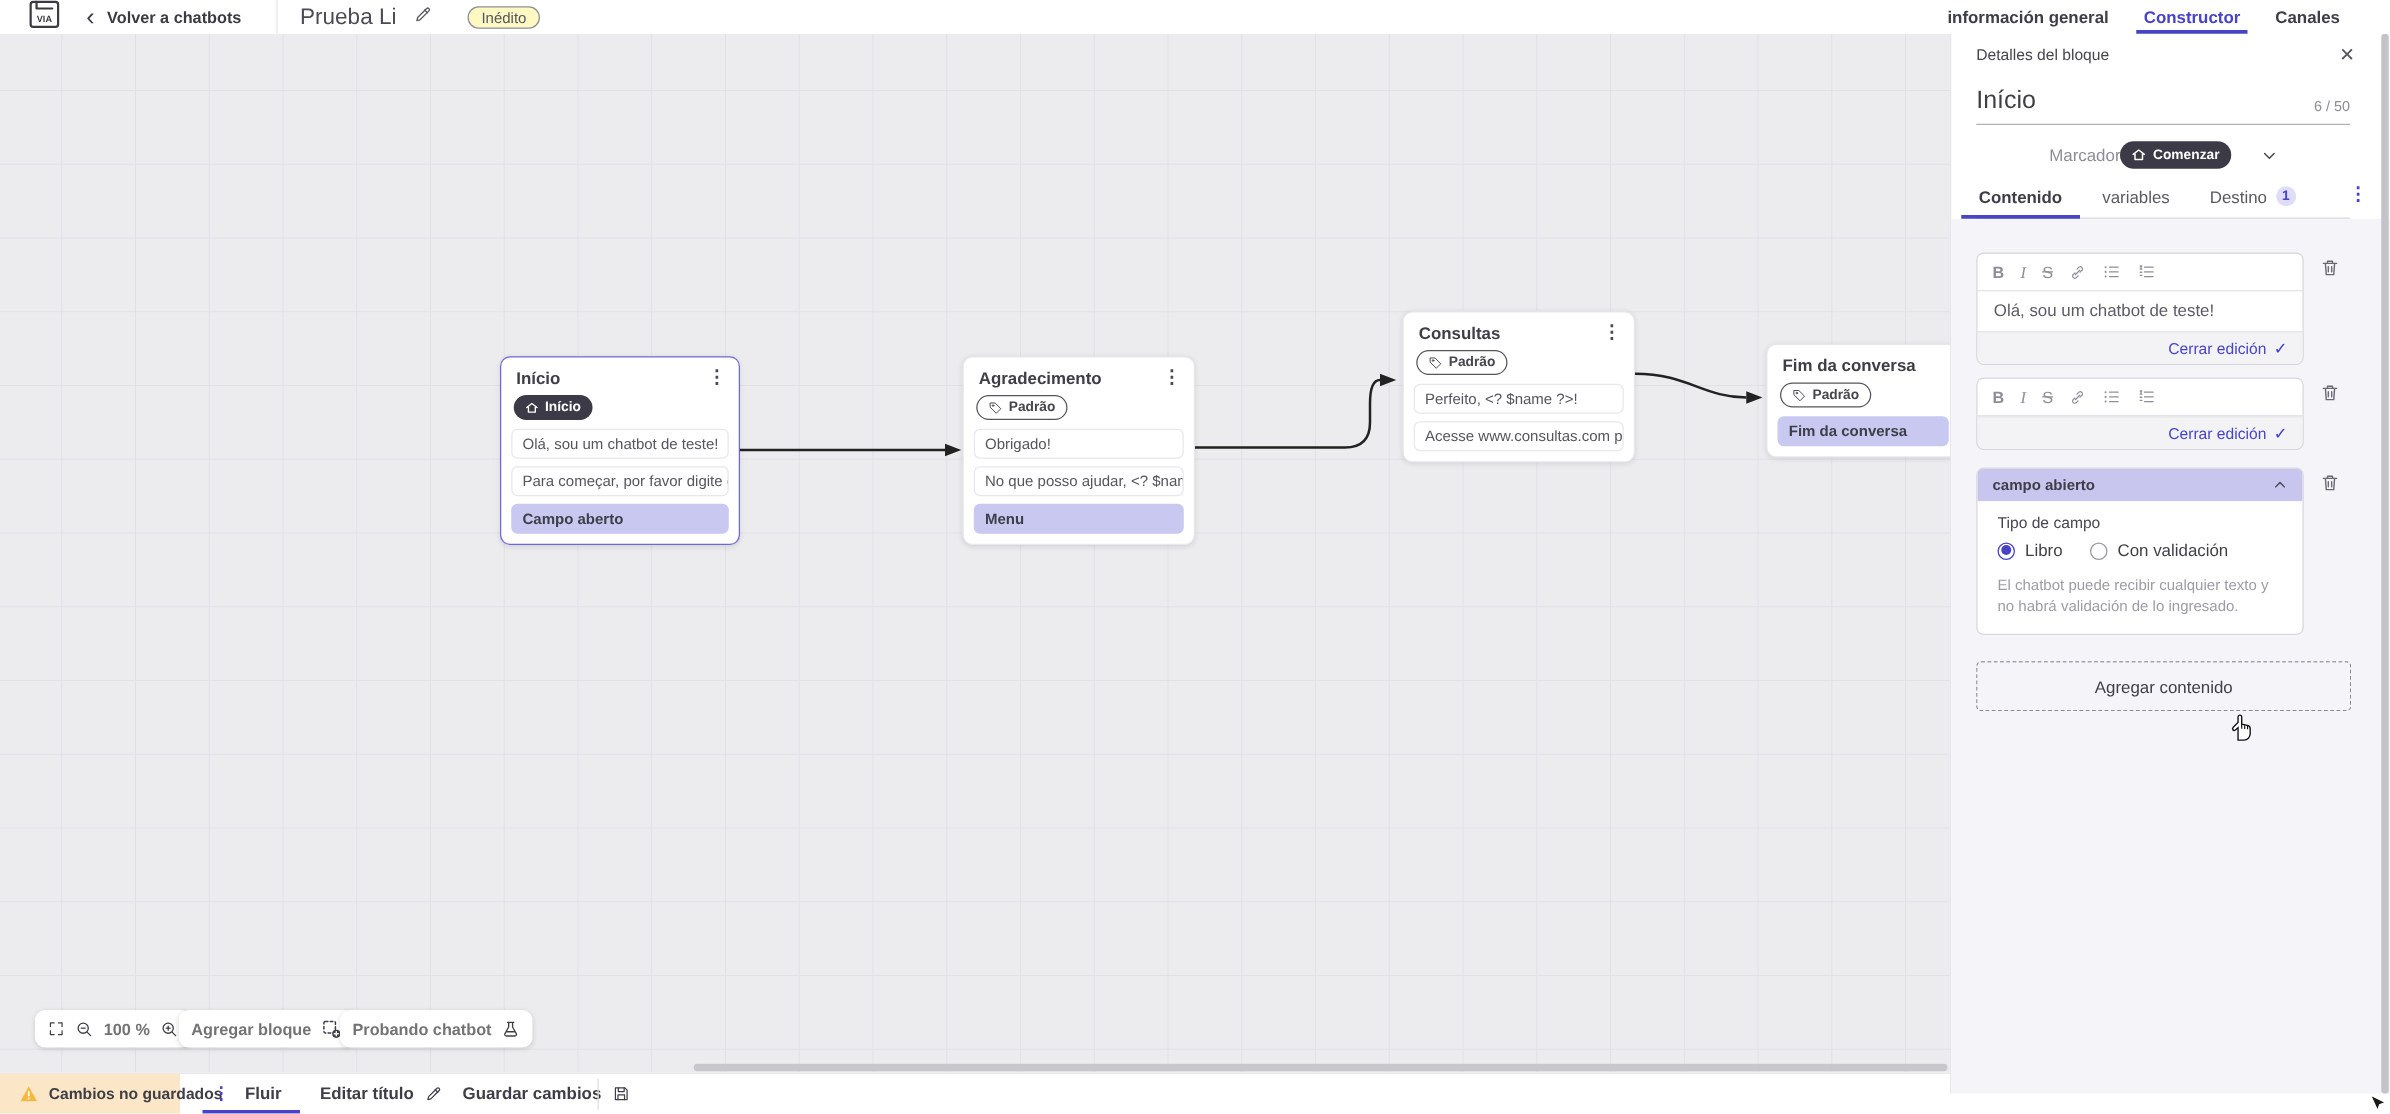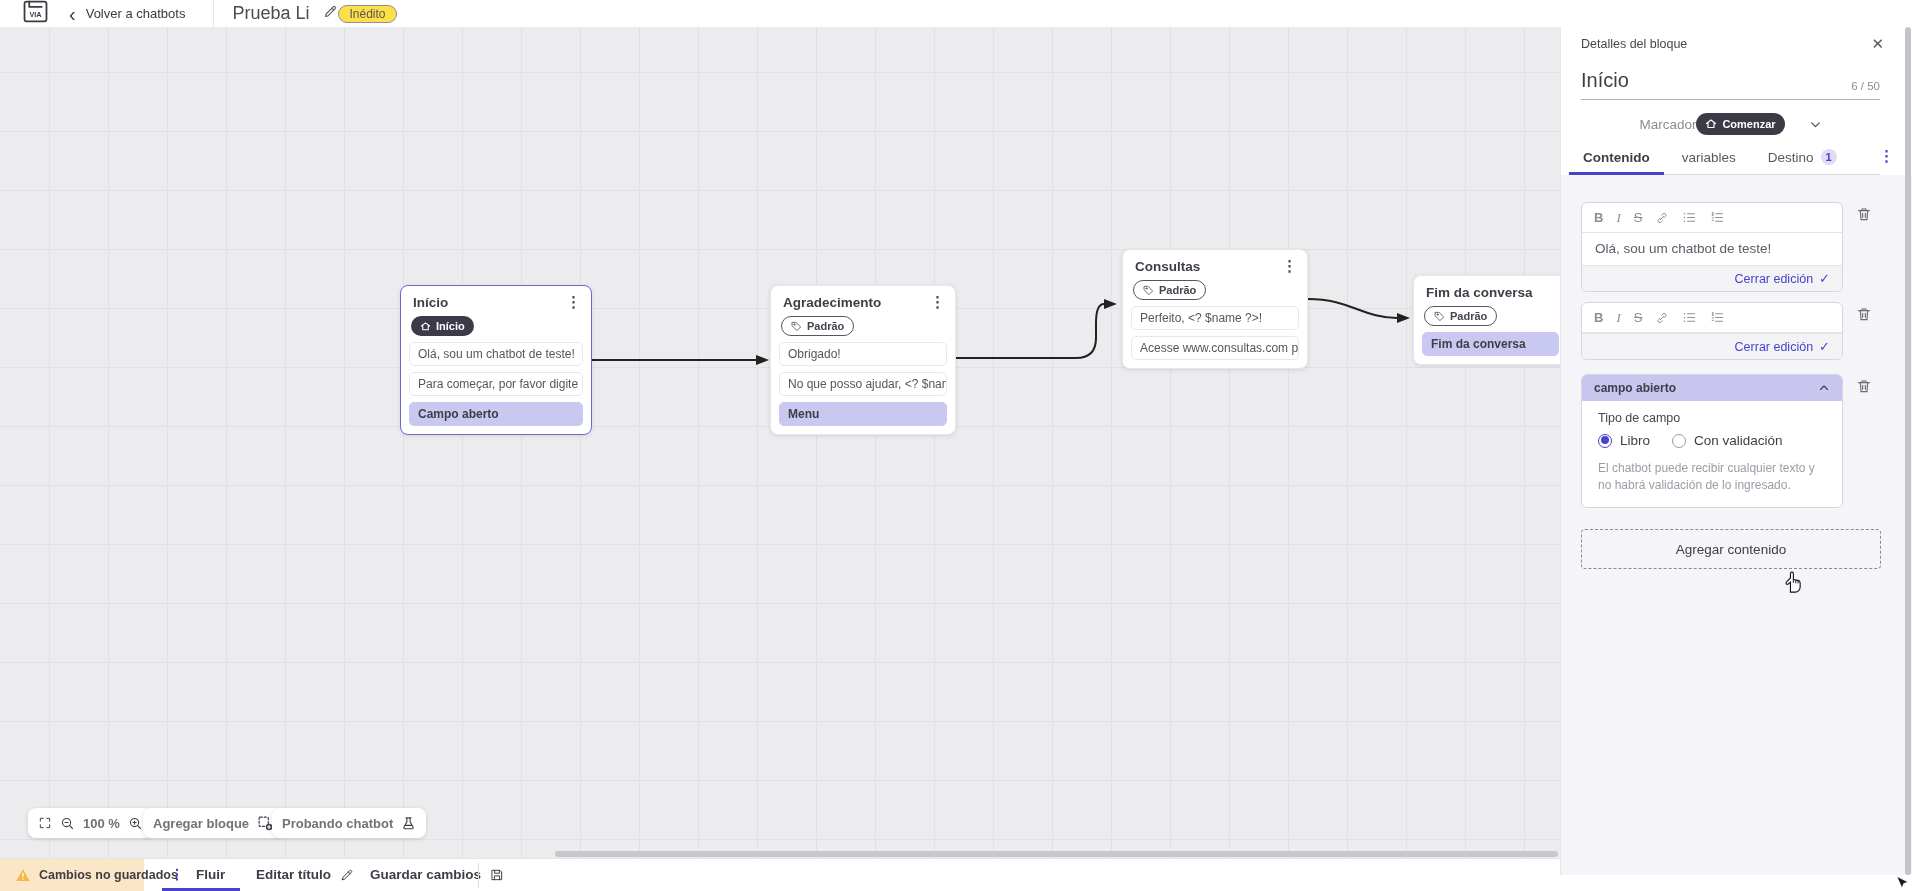--- a/index.html
+++ b/index.html
@@ -10,25 +10,25 @@
     --warn:#fbe6c8;
   }
   *{box-sizing:border-box;margin:0;padding:0}
   body{font-family:"Liberation Sans",sans-serif;color:var(--dark)}
   .app{position:relative;width:1912px;height:891px;background:#fff;overflow:hidden}
 
   
   .hdr{position:absolute;left:0;top:0;width:1912px;height:27px;background:#fff;display:flex;align-items:center;z-index:5}
   .logo{margin-left:22px;color:#3a3a42}
   .backbtn{margin-left:20px;font-size:20px;line-height:18px;color:#3a3a42;cursor:pointer}
-  .backlbl{margin-left:10px;font-size:13px;font-weight:400;color:#3a3a42}
+  .backlbl{margin-left:10px;font-size:13px;font-weight:700;color:#3a3a42}
   .hdiv{width:1px;height:27px;background:#e6e6ea;margin-left:28px}
   .doc-title{margin-left:18px;font-size:18px;color:#4b4b54}
   .pencil{margin-left:14px;color:#5a5a63}
-  .badge-outline{border:1px solid #8f8f98;border-radius:10px;padding:1px 10px;font-size:12px;color:#55555e;background:#fde047}
+  .badge-outline{margin-left:28px;border:1px solid #8f8f98;border-radius:10px;padding:1px 10px;font-size:12px;color:#55555e;background:#fef9c3}
   .hdr-tabs{position:absolute;right:40px;top:0;height:27px;display:flex;gap:28px;align-items:center}
   .htab{font-size:13.5px;font-weight:600;color:#3e3e48;position:relative;height:27px;line-height:27px;cursor:pointer}
   .htab.active{color:var(--indigo)}
   .htab.active::after{content:"";position:absolute;left:-6px;right:-6px;bottom:0;height:3px;background:var(--indigo)}
 
   
   .canvas{position:absolute;left:0;top:27px;width:1560px;height:831px;overflow:hidden;
     background-color:var(--canvas);
     background-image:linear-gradient(var(--grid) 1px,transparent 1px),linear-gradient(90deg,var(--grid) 1px,transparent 1px);
     background-size:59px 59px;background-position:-10px -14px}
@@ -136,20 +136,25 @@
     <span class="backlbl">Volver a chatbots</span>
     <span class="hdiv"></span>
     <span class="doc-title">Prueba Li</span>
     <span class="pencil">
       <svg width="15" height="15" viewBox="0 0 24 24" class="ic">
           <path d="M4 20l1-4L16.5 4.5a2 2 0 012.8 0l.2.2a2 2 0 010 2.8L8 19l-4 1z"></path>
           <path d="M14 6.5l3.5 3.5"></path>
         </svg>
     </span>
     <span class="badge-outline">Inédito</span>
+    <div class="hdr-tabs">
+      <span class="htab">información general</span>
+      <span class="htab active">Constructor</span>
+      <span class="htab">Canales</span>
+    </div>
   </div>
 
   <div class="canvas">
 
     <svg class="connectors">
       <path d="M592 333 H756" stroke="#222" stroke-width="2" fill="none"></path>
       <polygon points="756,328 769,333 756,338" fill="#222"></polygon>
       <path d="M956 331 H1076 Q1096 331 1096 311 V296 Q1096 277 1104 277" stroke="#222" stroke-width="2" fill="none"></path>
       <polygon points="1104,272 1117,277 1104,282" fill="#222"></polygon>
       <path d="M1308 272 C1350 272 1363 291 1397 291" stroke="#222" stroke-width="2" fill="none"></path>

